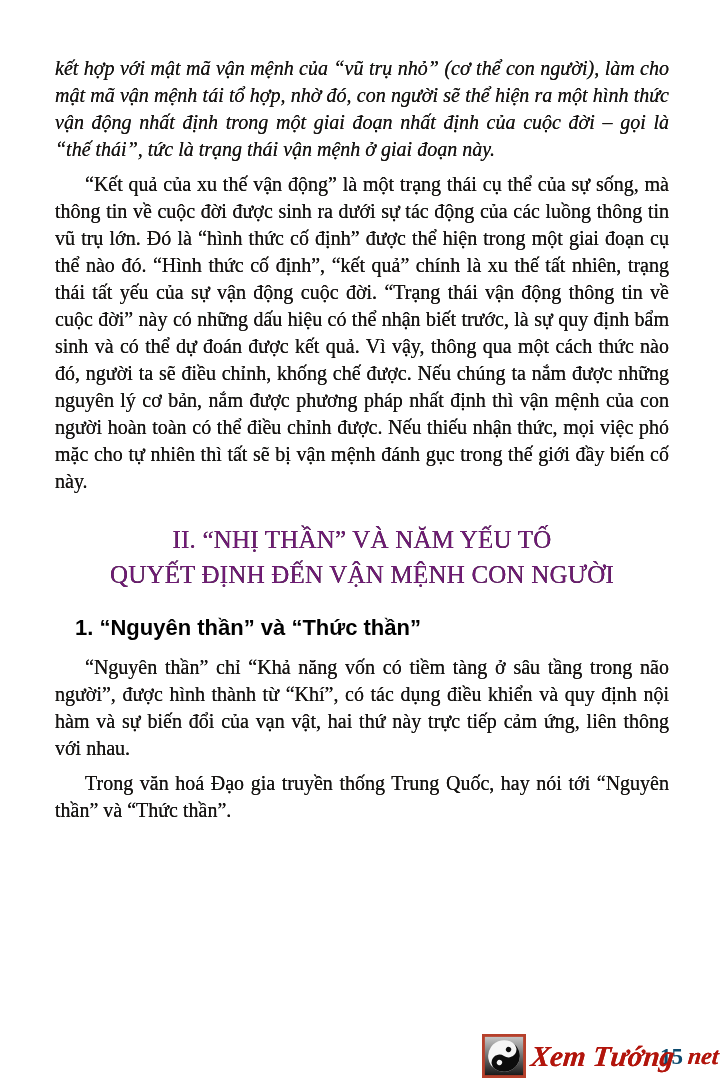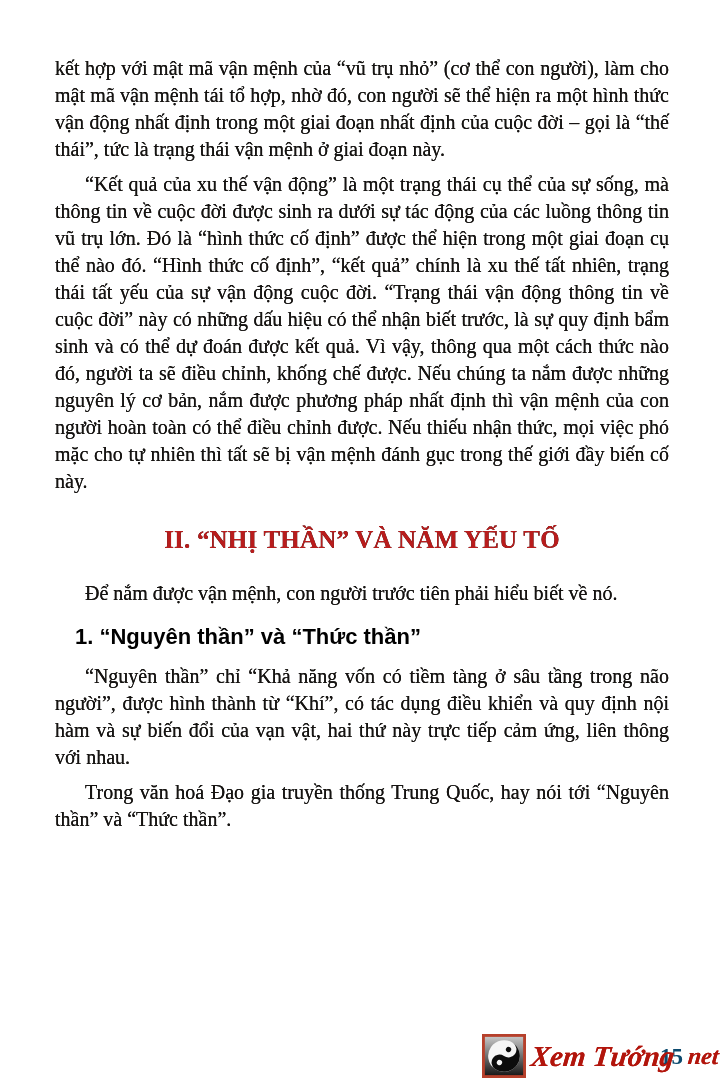--- a/index.html
+++ b/index.html
@@ -23,29 +23,29 @@
     width: 614px;
   }
   p.para {
     margin: 0 0 8px 0;
     font-size: 20px;
     line-height: 27px;
     text-align: justify;
     text-shadow: 0 0 0.4px #161412;
   }
   p.para.indent { text-indent: 30px; }
-  p.para.no-indent { text-indent: 0; }
+  p.para.no-indent { text-indent: 0; font-style: italic; }
   .heading {
     margin: 27px 0 23px 0;
     text-align: center;
     font-size: 25px;
-    font-weight: 700;
+    font-weight: 400;
     line-height: 35px;
     letter-spacing: 0.2px;
-    color: #b91c1c;
+    color: #701a75;
     text-shadow: 0 0 0.5px #131110;
   }
   .heading .h-line { display: block; }
   .subheading {
     margin: 17px 0 13px 12px;
     padding-left: 8px;
     font-family: "Liberation Sans", sans-serif;
     font-size: 22px;
     font-weight: 700;
     color: #000000;
@@ -101,23 +101,23 @@
 <div class="page">
 
   <div class="text-block">
 
     <p class="para no-indent">kết hợp với mật mã vận mệnh của “vũ trụ nhỏ” (cơ thể con người), làm cho mật mã vận mệnh tái tổ hợp, nhờ đó, con người sẽ thể hiện ra một hình thức vận động nhất định trong một giai đoạn nhất định của cuộc đời – gọi là “thế thái”, tức là trạng thái vận mệnh ở giai đoạn này.</p>
 
     <p class="para indent">“Kết quả của xu thế vận động” là một trạng thái cụ thể của sự sống, mà thông tin về cuộc đời được sinh ra dưới sự tác động của các luồng thông tin vũ trụ lớn. Đó là “hình thức cố định” được thể hiện trong một giai đoạn cụ thể nào đó. “Hình thức cố định”, “kết quả” chính là xu thế tất nhiên, trạng thái tất yếu của sự vận động cuộc đời. “Trạng thái vận động thông tin về cuộc đời” này có những dấu hiệu có thể nhận biết trước, là sự quy định bẩm sinh và có thể dự đoán được kết quả. Vì vậy, thông qua một cách thức nào đó, người ta sẽ điều chỉnh, khống chế được. Nếu chúng ta nắm được những nguyên lý cơ bản, nắm được phương pháp nhất định thì vận mệnh của con người hoàn toàn có thể điều chỉnh được. Nếu thiếu nhận thức, mọi việc phó mặc cho tự nhiên thì tất sẽ bị vận mệnh đánh gục trong thế giới đầy biến cố này.</p>
 
     <h1 class="heading">
       <span class="h-line">II. “NHỊ THẦN” VÀ NĂM YẾU TỐ</span>
+      <span class="h-line">QUYẾT ĐỊNH ĐẾN VẬN MỆNH CON NGƯỜI</span>
     </h1>
 
-    <p class="para indent">Để nắm được vận mệnh, con người trước tiên phải hiểu biết về nó.</p>
 
 
     <h2 class="subheading">1. “Nguyên thần” và “Thức thần”</h2>
 
     <p class="para indent">“Nguyên thần” chỉ “Khả năng vốn có tiềm tàng ở sâu tầng trong não người”, được hình thành từ “Khí”, có tác dụng điều khiển và quy định nội hàm và sự biến đổi của vạn vật, hai thứ này trực tiếp cảm ứng, liên thông với nhau.</p>
 
     <p class="para indent">Trong văn hoá Đạo gia truyền thống Trung Quốc, hay nói tới “Nguyên thần” và “Thức thần”.</p>
 
 
   </div>

